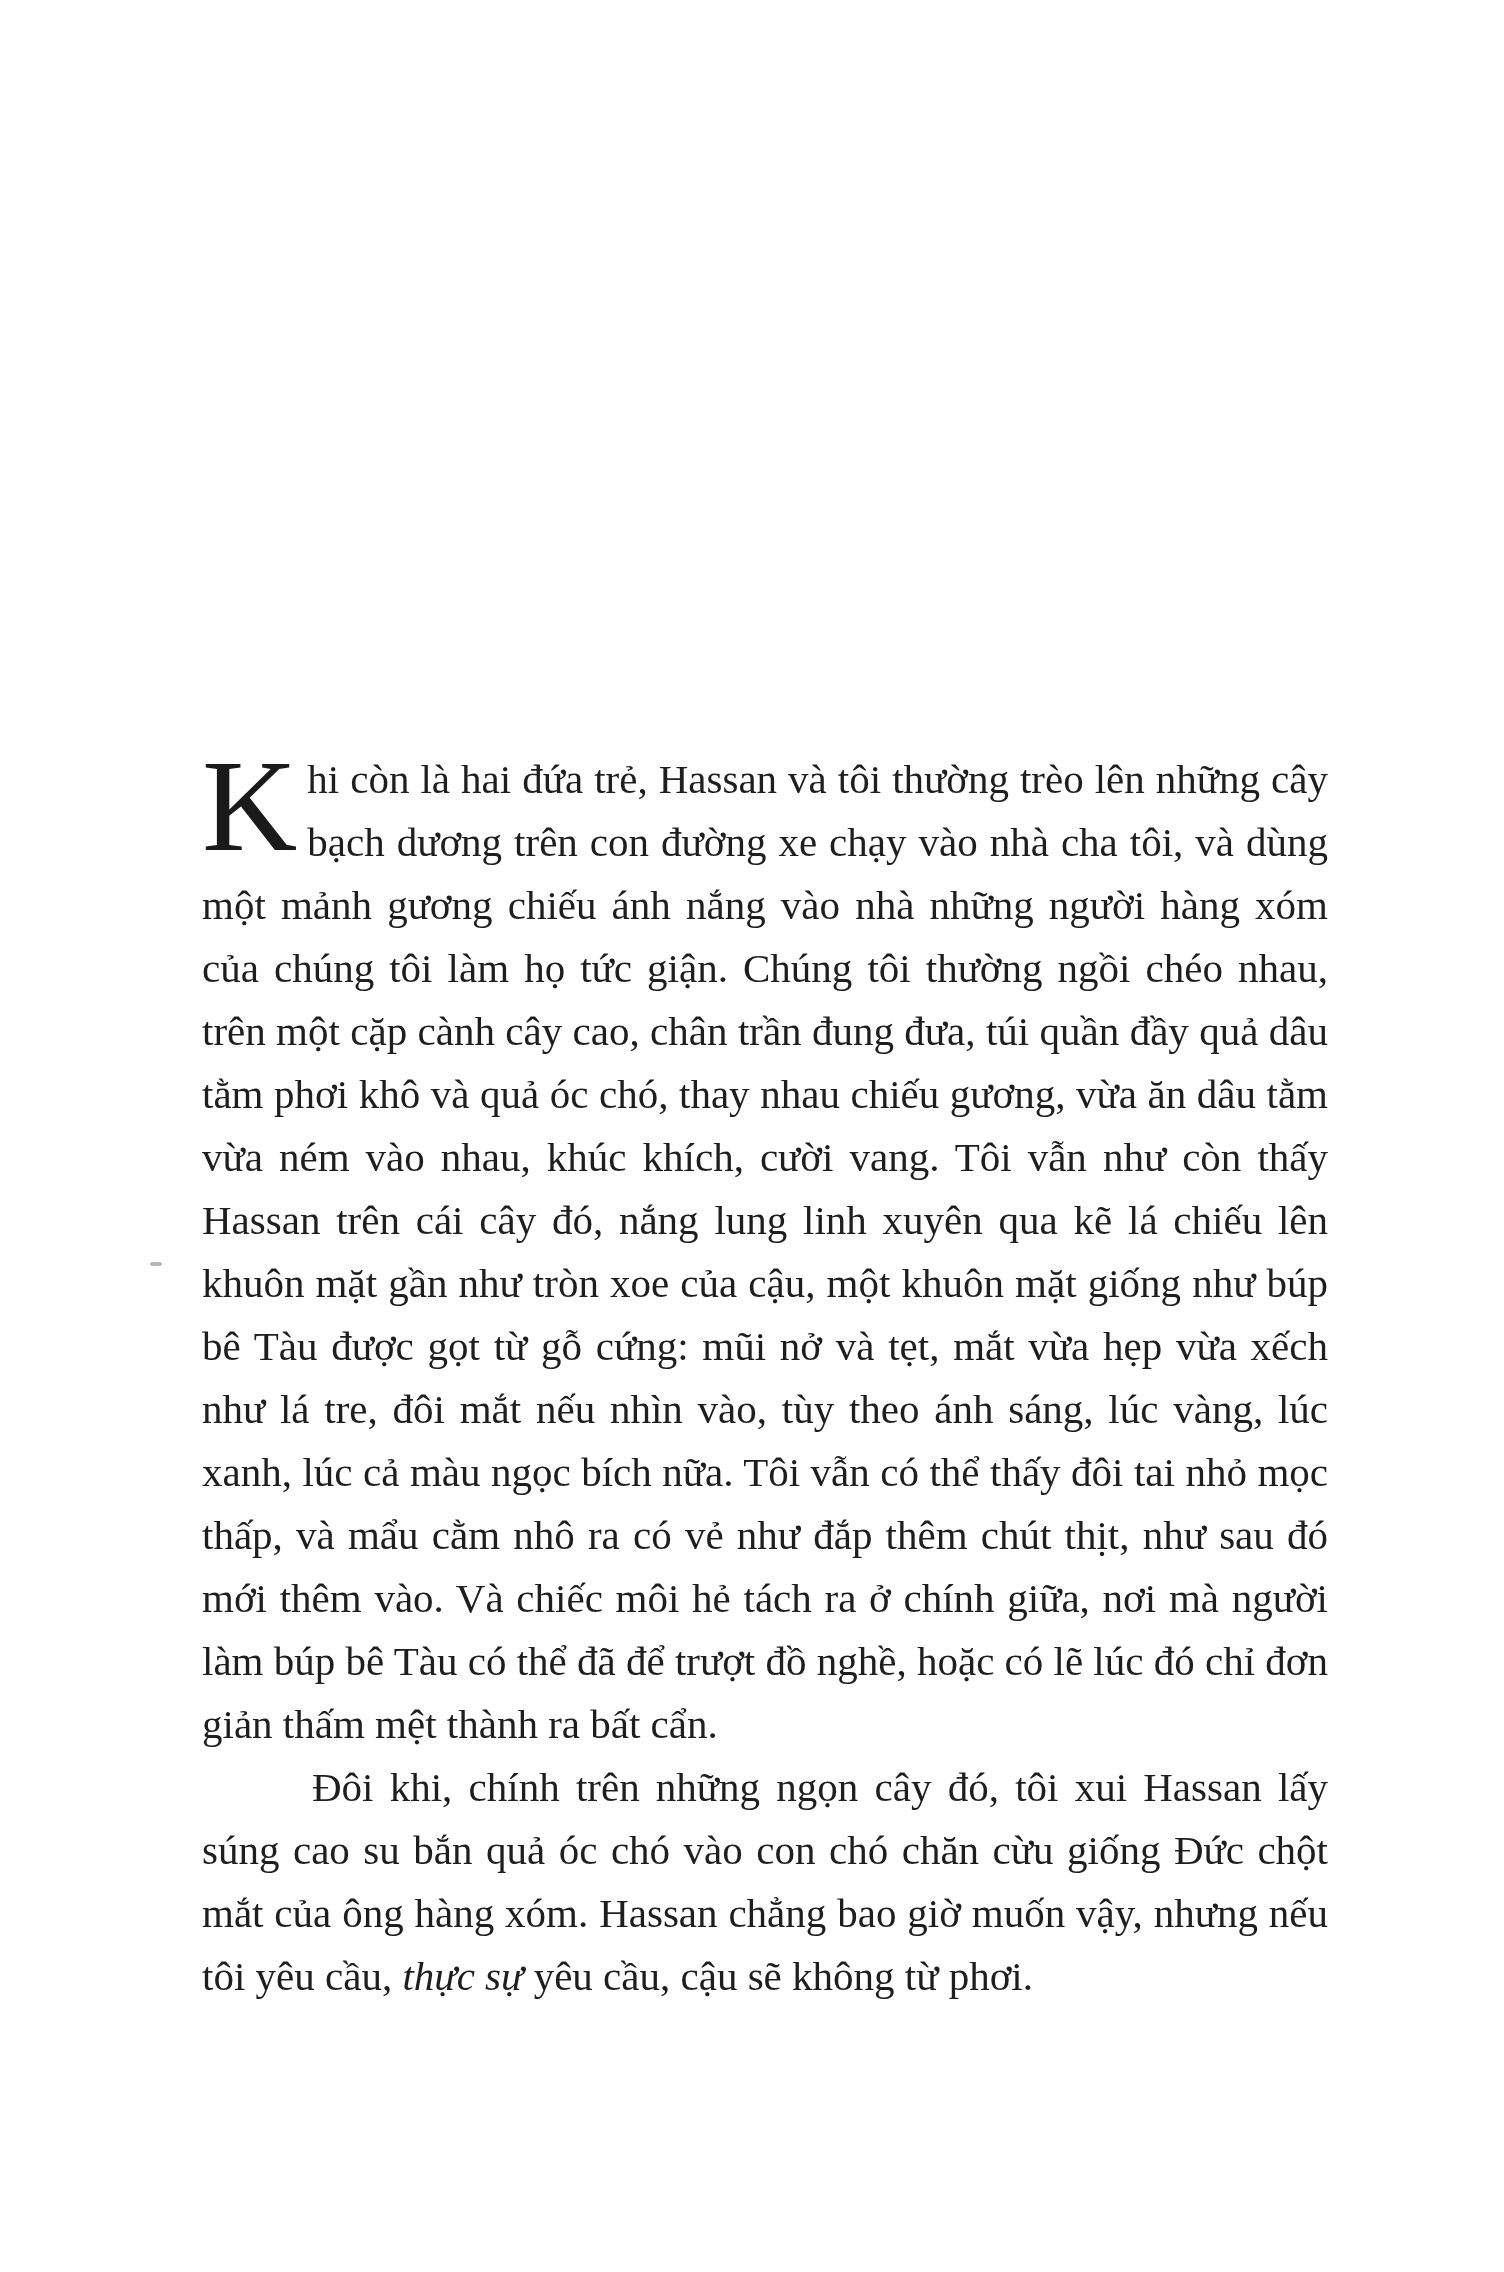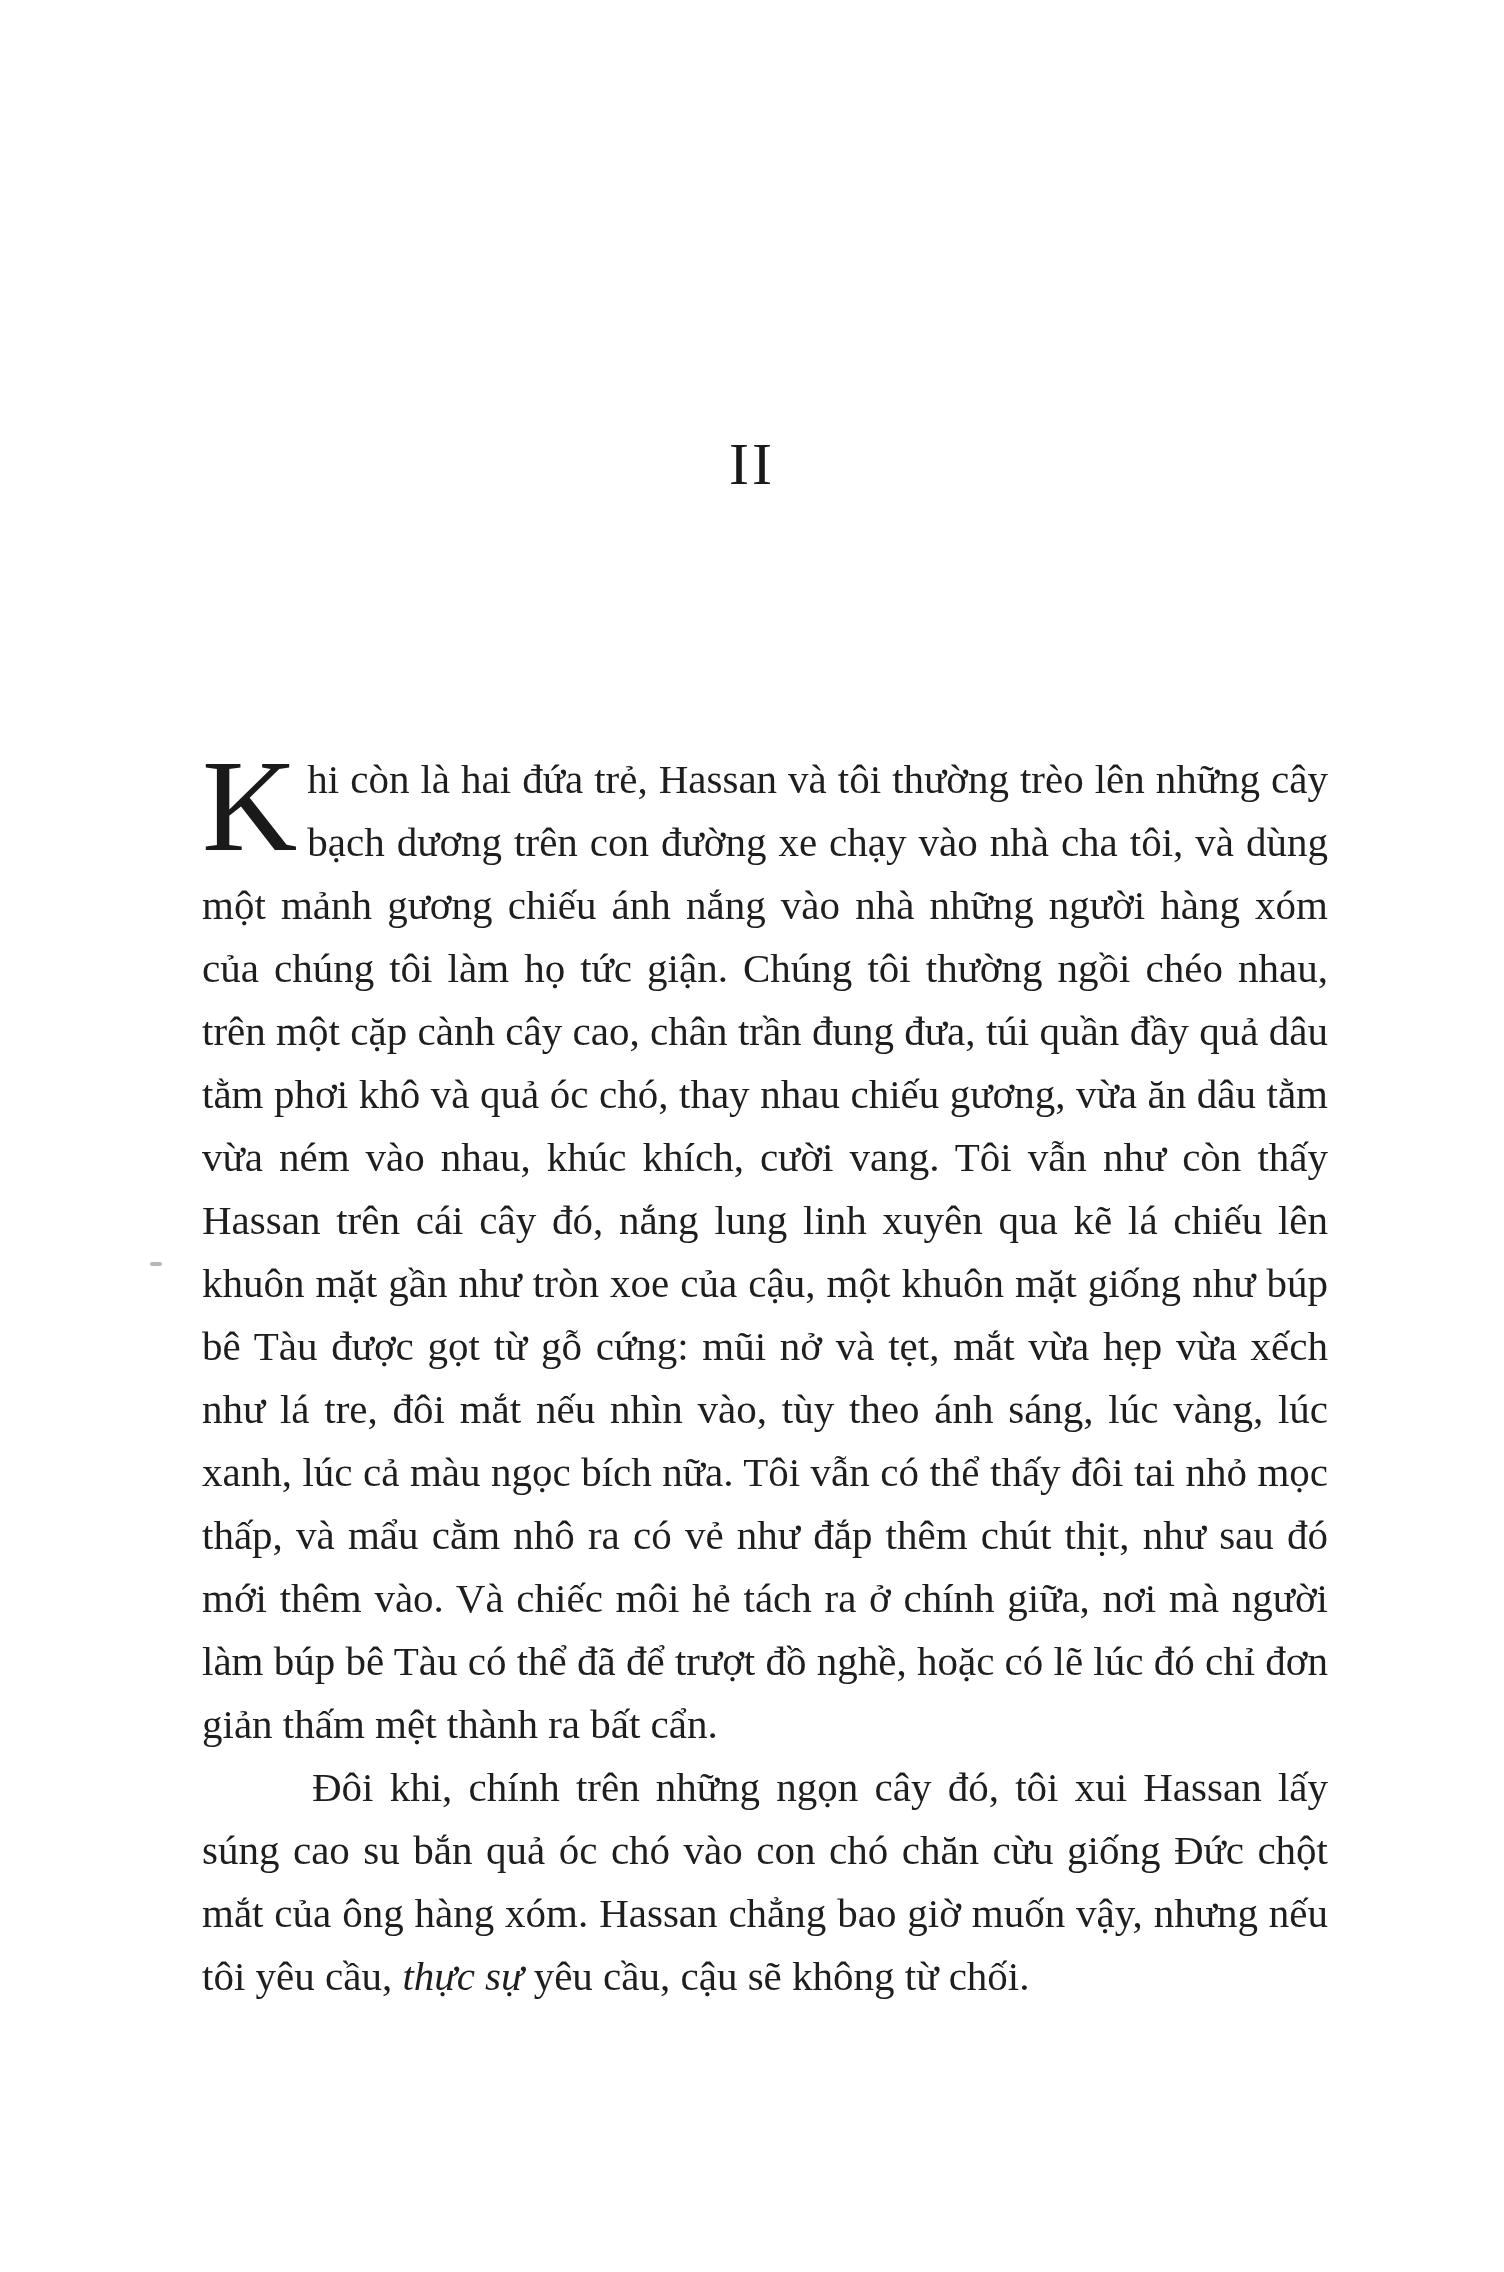--- a/index.html
+++ b/index.html
@@ -63,24 +63,23 @@
     background: #9a9a9a;
     border-radius: 2px;
     opacity: 0.7;
   }
 </style>
 </head>
 <body>
 
 <div class="page">
 
-  <h1 class="chapter-heading">II</h1>
 
   <div class="scan-speck"></div>
 
   <div class="text-block">
 
     <p class="para"><span class="drop-cap">K</span><span>hi còn là hai đứa trẻ, Hassan và tôi thường trèo lên những cây bạch dương trên con đường xe chạy vào nhà cha tôi, và dùng một mảnh gương chiếu ánh nắng vào nhà những người hàng xóm của chúng tôi làm họ tức giận. Chúng tôi thường ngồi chéo nhau, trên một cặp cành cây cao, chân trần đung đưa, túi quần đầy quả dâu tằm phơi khô và quả óc chó, thay nhau chiếu gương, vừa ăn dâu tằm vừa ném vào nhau, khúc khích, cười vang. Tôi vẫn như còn thấy Hassan trên cái cây đó, nắng lung linh xuyên qua kẽ lá chiếu lên khuôn mặt gần như tròn xoe của cậu, một khuôn mặt giống như búp bê Tàu được gọt từ gỗ cứng: mũi nở và tẹt, mắt vừa hẹp vừa xếch như lá tre, đôi mắt nếu nhìn vào, tùy theo ánh sáng, lúc vàng, lúc xanh, lúc cả màu ngọc bích nữa. Tôi vẫn có thể thấy đôi tai nhỏ mọc thấp, và mẩu cằm nhô ra có vẻ như đắp thêm chút thịt, như sau đó mới thêm vào. Và chiếc môi hẻ tách ra ở chính giữa, nơi mà người làm búp bê Tàu có thể đã để trượt đồ nghề, hoặc có lẽ lúc đó chỉ đơn giản thấm mệt thành ra bất cẩn.</span></p>
 
-    <p class="para indented"><span>Đôi khi, chính trên những ngọn cây đó, tôi xui Hassan lấy súng cao su bắn quả óc chó vào con chó chăn cừu giống Đức chột mắt của ông hàng xóm. Hassan chẳng bao giờ muốn vậy, nhưng nếu tôi yêu cầu, </span><em>thực sự</em><span> yêu cầu, cậu sẽ không từ chối.</span></p>
+    <p class="para indented"><span>Đôi khi, chính trên những ngọn cây đó, tôi xui Hassan lấy súng cao su bắn quả óc chó vào con chó chăn cừu giống Đức chột mắt của ông hàng xóm. Hassan chẳng bao giờ muốn vậy, nhưng nếu tôi yêu cầu, </span><em>thực sự</em><span> yêu cầu, cậu sẽ không từ phơi.</span></p>
 
   </div>
 </div>
 
 </body></html>

